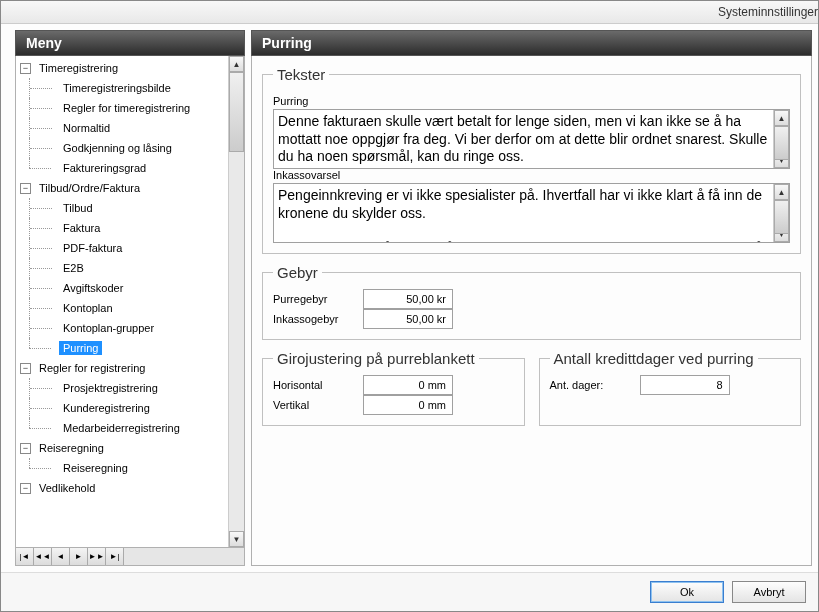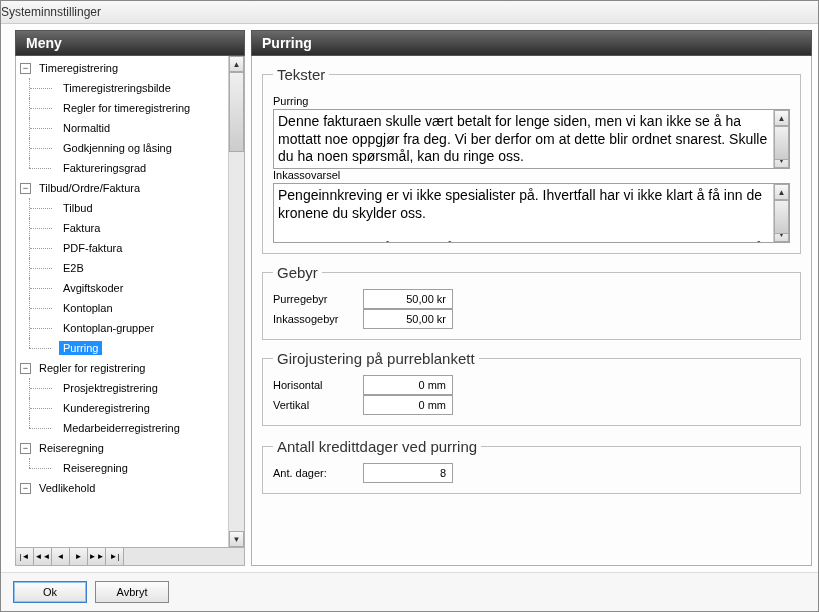--- a/index.html
+++ b/index.html
@@ -1,18 +1,18 @@
 <!DOCTYPE html>
 <html><head>
 <meta charset="utf-8">
 <style>
 * { box-sizing: border-box; margin: 0; padding: 0; }
 body { font-family: Tahoma, Arial, sans-serif; font-size: 11px; background: #f0f0f0; color: #000; }
 .window { width: 819px; height: 612px; margin: 0 auto; background: #fdfdfd; border: 1px solid #888; display: flex; flex-direction: column; }
-.titlebar { background: linear-gradient(#f8f8f8,#e8e8e8); border-bottom: 1px solid #ccc; text-align: left; padding: 4px 0; font-size: 12px; color: #333; }
+.titlebar { background: linear-gradient(#f8f8f8,#e8e8e8); border-bottom: 1px solid #ccc; text-align: right; padding: 4px 0; font-size: 12px; color: #333; }
 .body { flex: 1; display: flex; padding: 6px; gap: 6px; overflow: hidden; }
 .panel-header { background: linear-gradient(#6a6a6a,#2c2c2c); color: #fff; font-weight: bold; font-size: 14px; padding: 4px 10px; border: 1px solid #555; }
 .left { width: 230px; display: flex; flex-direction: column; margin-left: 8px; }
 .tree-wrap { flex: 1; display: flex; border: 1px solid #b0b0b0; border-top: none; background: #fff; overflow: hidden; }
 .tree { flex: 1; overflow-y: hidden; padding: 2px 0; position: relative; }
 .tree-item { display: flex; align-items: center; height: 20px; white-space: nowrap; cursor: default; padding-left: 4px; }
 .tree-item .label { padding: 1px 4px; }
 .tree-item.selected .label { background: #1e90ff; color: #fff; }
 .expander { width: 11px; height: 11px; border: 1px solid #888; background: #fff; margin-right: 4px; display: inline-flex; align-items: center; justify-content: center; font-size: 9px; line-height: 1; color: #333; cursor: pointer; flex-shrink: 0; }
 .child-line { width: 30px; height: 100%; border-left: 1px dotted #999; margin-left: 9px; position: relative; flex-shrink: 0; }
@@ -30,23 +30,23 @@
 fieldset { border:1px solid #c0c0c0; padding:8px 10px 10px 10px; margin-bottom:10px; }
 legend { font-size:15px; padding:0 4px; color:#333; }
 .sub-label { margin:4px 0 2px 0; }
 .textarea-wrap { border:1px solid #a0a0a0; background:#fff; height:60px; display:flex; }
 .textarea { flex:1; padding:3px 4px; font-size:14px; line-height:1.25; overflow:hidden; }
 .ta-scroll { width:16px; background:#e9e9e9; border-left:1px solid #ccc; display:flex; flex-direction:column; }
 .ta-thumb { position:absolute; top:0; left:0; right:0; height:34px; background:linear-gradient(#f0f0f0,#ccc); border:1px solid #aaa; }
 .form-row { display:flex; align-items:center; margin:0 0; }
 .form-row label { width:90px; }
 .num-input { width:90px; height:20px; border:1px solid #a0a0a0; background:#fff; text-align:right; padding:2px 6px; font-size:11px; }
-.two-col { display:flex; gap:2px;flex-direction:column; }
+.two-col { display:flex; gap:14px; }
 .two-col fieldset { flex:1; }
-.footer { padding:8px 12px; display:flex; gap:8px; border-top:1px solid #ddd; background:#f7f7f7; }
+.footer { padding:8px 12px; display:flex; justify-content:flex-end; gap:8px; border-top:1px solid #ddd; background:#f7f7f7; }
 .btn { min-width:74px; height:22px; border:1px solid #888; background:linear-gradient(#fdfdfd,#e4e4e4); font-size:11px; cursor:pointer; }
 .btn.default { border:1px solid #3a7ecf; box-shadow:0 0 0 1px #8ec2f0 inset; }
 </style>
 </head>
 <body>
 
 <div class="window">
   <div class="titlebar">Systeminnstillinger</div>
   <div class="body">
 

